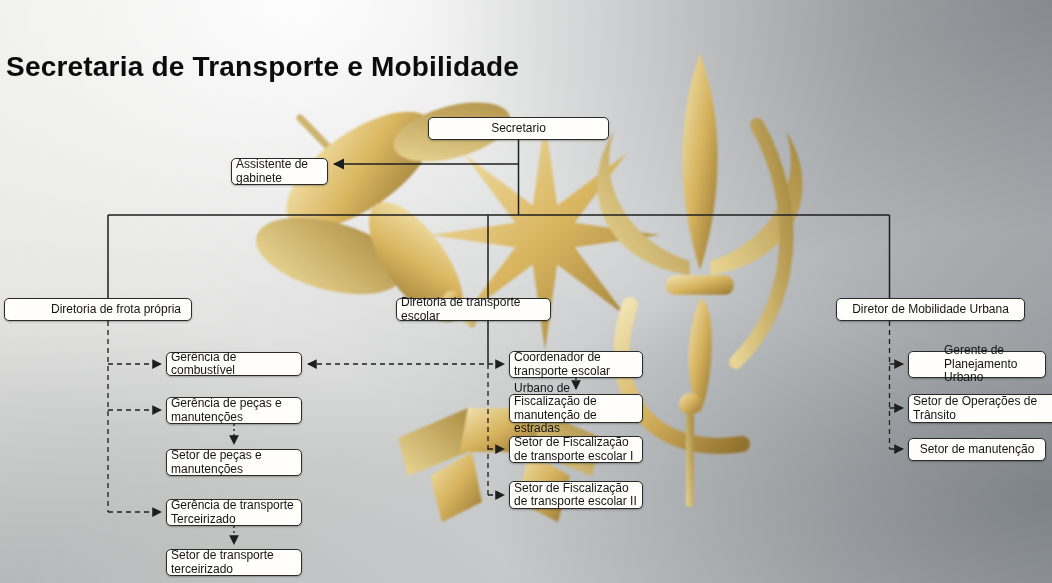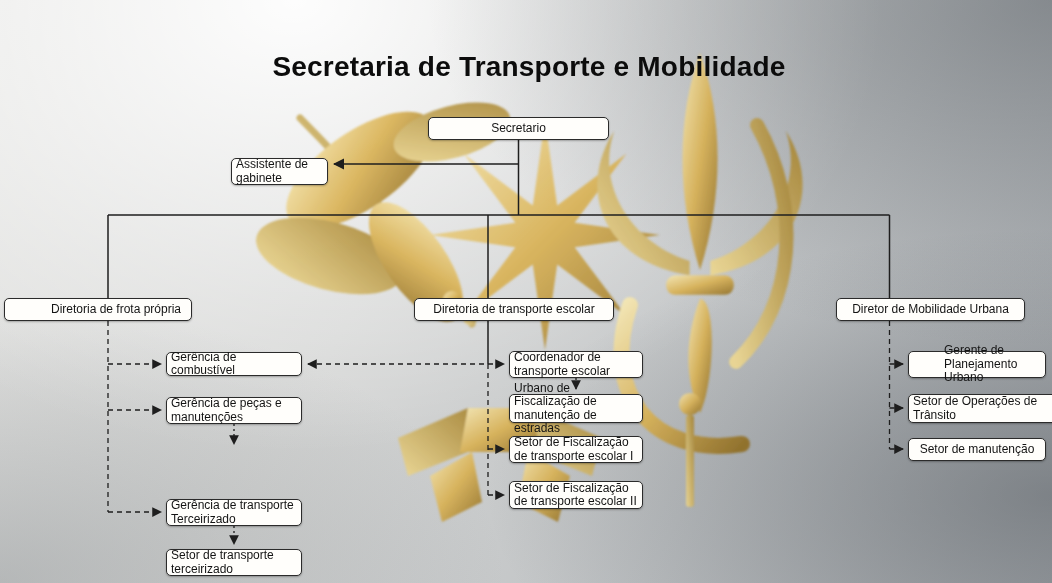--- a/index.html
+++ b/index.html
@@ -11,35 +11,35 @@
       radial-gradient(ellipse at 100% 85%, rgba(70,76,82,.45), transparent 38%),
       radial-gradient(ellipse at 0% 100%, rgba(110,116,120,.35), transparent 34%),
       radial-gradient(ellipse at 28% 0%, rgba(255,255,255,.95), transparent 55%),
       linear-gradient(118deg,#e6e6e4 0%,#d4d5d4 38%,#bfc2c4 70%,#a8acb0 100%);
   }
   svg.layer{position:absolute;left:0;top:0;}
   #ornament{z-index:1;}
   #lines{z-index:3;}
   .title{
     position:absolute; z-index:4; left:0; right:0; top:32px;
-    text-align:center; font-size:28px; font-weight:bold; color:#0c0c0c;
+    text-align:left; font-size:28px; font-weight:bold; color:#0c0c0c;
     letter-spacing:.2px;
     padding-left:6px;
   }
   .node{
     position:absolute; z-index:5; box-sizing:border-box;
     background:#fffefb; border:1.2px solid #2b2b2b; border-radius:5px;
     display:flex; align-items:center; justify-content:center; text-align:left;
     font-size:12px; line-height:1.12; color:#141414; padding:1px 4px;
     box-shadow:0 1px 2px rgba(0,0,0,.28);
   }
   .n-secretario       {left:428px; top:117px; width:181px; height:23px;}
   .n-assistente       {left:231px; top:150px; width:97px;  height:27px;margin-top:8px;}
   .n-frota            {left:4px;  top:298px; width:188px; height:23px;padding-left:40px;}
-  .n-escolar          {left:414px; top:298px; width:200px; height:23px;}
+  .n-escolar          {left:396px; top:298px; width:155px; height:23px;}
   .n-mobilidade       {left:795px; top:298px; width:189px; height:23px;margin-left:41px;}
   .n-combustivel      {left:166px; top:352px; width:136px; height:24px;}
   .n-pecas            {left:166px; top:397px; width:136px; height:27px;}
   .n-setor-pecas      {left:166px; top:449px; width:136px; height:27px;}
   .n-terceirizado     {left:166px; top:499px; width:136px; height:27px;}
   .n-setor-terceirizado{left:166px;top:549px; width:136px; height:27px;}
   .n-coordenador      {left:509px; top:351px; width:134px; height:27px;}
   .n-fisc-estradas    {left:509px; top:394px; width:134px; height:29px;}
   .n-fisc-escolar-1   {left:509px; top:436px; width:134px; height:27px;}
   .n-fisc-escolar-2   {left:509px; top:481px; width:134px; height:28px;}
@@ -138,20 +138,21 @@
 
   <h1 class="title">Secretaria de Transporte e Mobilidade</h1>
 
   <div class="node n-secretario">Secretario</div>
   <div class="node n-assistente">Assistente de gabinete</div>
   <div class="node n-frota">Diretoria de frota própria</div>
   <div class="node n-escolar">Diretoria de transporte escolar</div>
   <div class="node n-mobilidade">Diretor de Mobilidade Urbana</div>
   <div class="node n-combustivel">Gerência de combustível</div>
   <div class="node n-pecas">Gerência de peças e manutenções</div>
+  <div class="node n-setor-pecas">Setor de peças e manutenções</div>
   <div class="node n-terceirizado">Gerência de transporte Terceirizado</div>
   <div class="node n-setor-terceirizado">Setor de transporte terceirizado</div>
   <div class="node n-coordenador">Coordenador de transporte escolar</div>
   <div class="node n-fisc-estradas">Urbano de Fiscalização de manutenção de estradas</div>
   <div class="node n-fisc-escolar-1">Setor de Fiscalização de transporte escolar I</div>
   <div class="node n-fisc-escolar-2">Setor de Fiscalização de transporte escolar II</div>
   <div class="node n-planejamento">Gerente de Planejamento Urbano</div>
   <div class="node n-operacoes">Setor de Operações de Trânsito</div>
   <div class="node n-setor-manutencao">Setor de manutenção</div>
 

